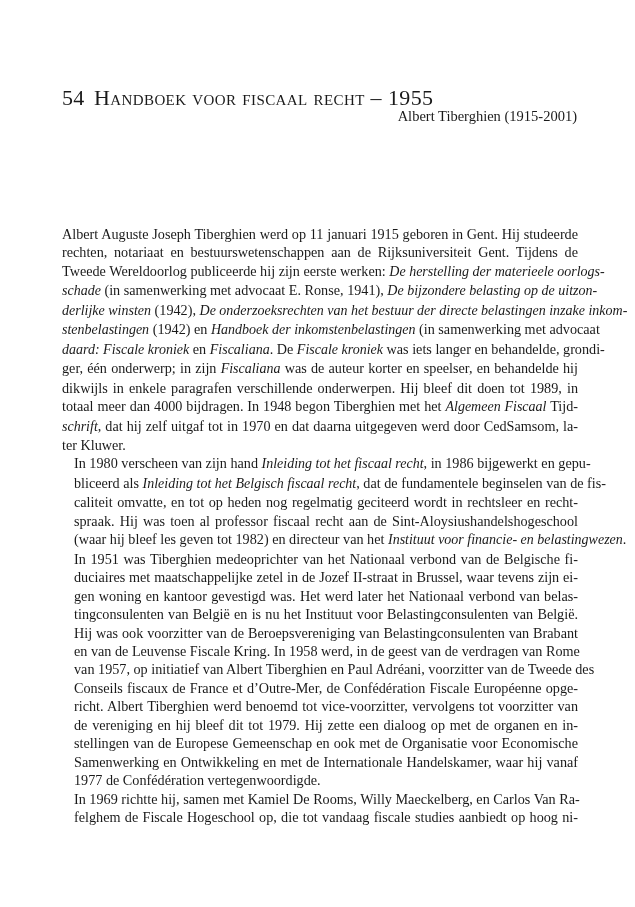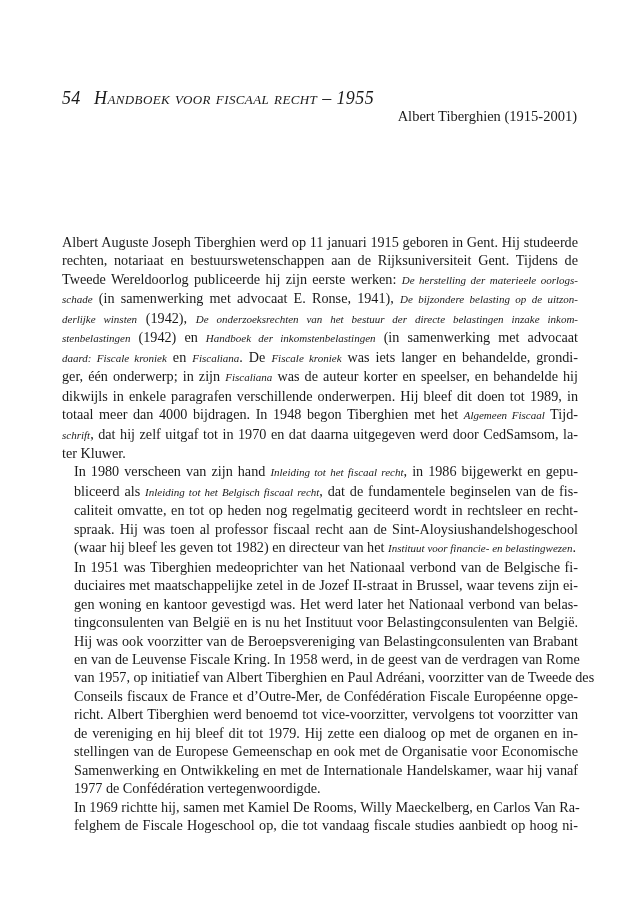--- a/index.html
+++ b/index.html
@@ -13,25 +13,24 @@
       position: relative;
       overflow: hidden;
       color: #1a1a1a;
       font-family: "Liberation Serif", "DejaVu Serif", serif;
     }
     .heading {
       position: absolute;
       left: 62px;
       top: 86px;
       width: 520px;
-      font-size: 18px;
+      font-size: 22px;
       line-height: 24px;
       white-space: nowrap;
       letter-spacing: 0.2px;
-      font-style: italic;
     }
     .heading .num {
       display: inline-block;
       width: 32px;
     }
     .heading .title {
       font-variant: small-caps;
       letter-spacing: 0.4px;
     }
     .subtitle {
@@ -44,21 +43,20 @@
     }
     .body-text {
       position: absolute;
       left: 62px;
       top: 225px;
       width: 516px;
       font-size: 14.2px;
       line-height: 18.45px;
       text-align: justify;
       hyphens: manual;
-      margin-top: 8px;
     }
     .body-text p {
       margin: 0;
     }
     .body-text p + p {
       text-indent: 12px;
     }
     .body-text .line {
       display: block;
       text-align: justify;
@@ -70,21 +68,21 @@
       text-align-last: left;
     }
     .body-text p .line.first {
       text-indent: 12px;
     }
     .body-text p:first-child .line.first {
       text-indent: 0;
     }
     em {
       font-style: italic;
-      font-size: 11px;
+      font-size: 14px;
     }
   </style>
 </head>
 <body>
 
 <div class="heading">
   <span class="num">54</span><span class="title">Handboek voor fiscaal recht – 1955</span>
 </div>
 
 <div class="subtitle">Albert Tiberghien (1915-2001)</div>

